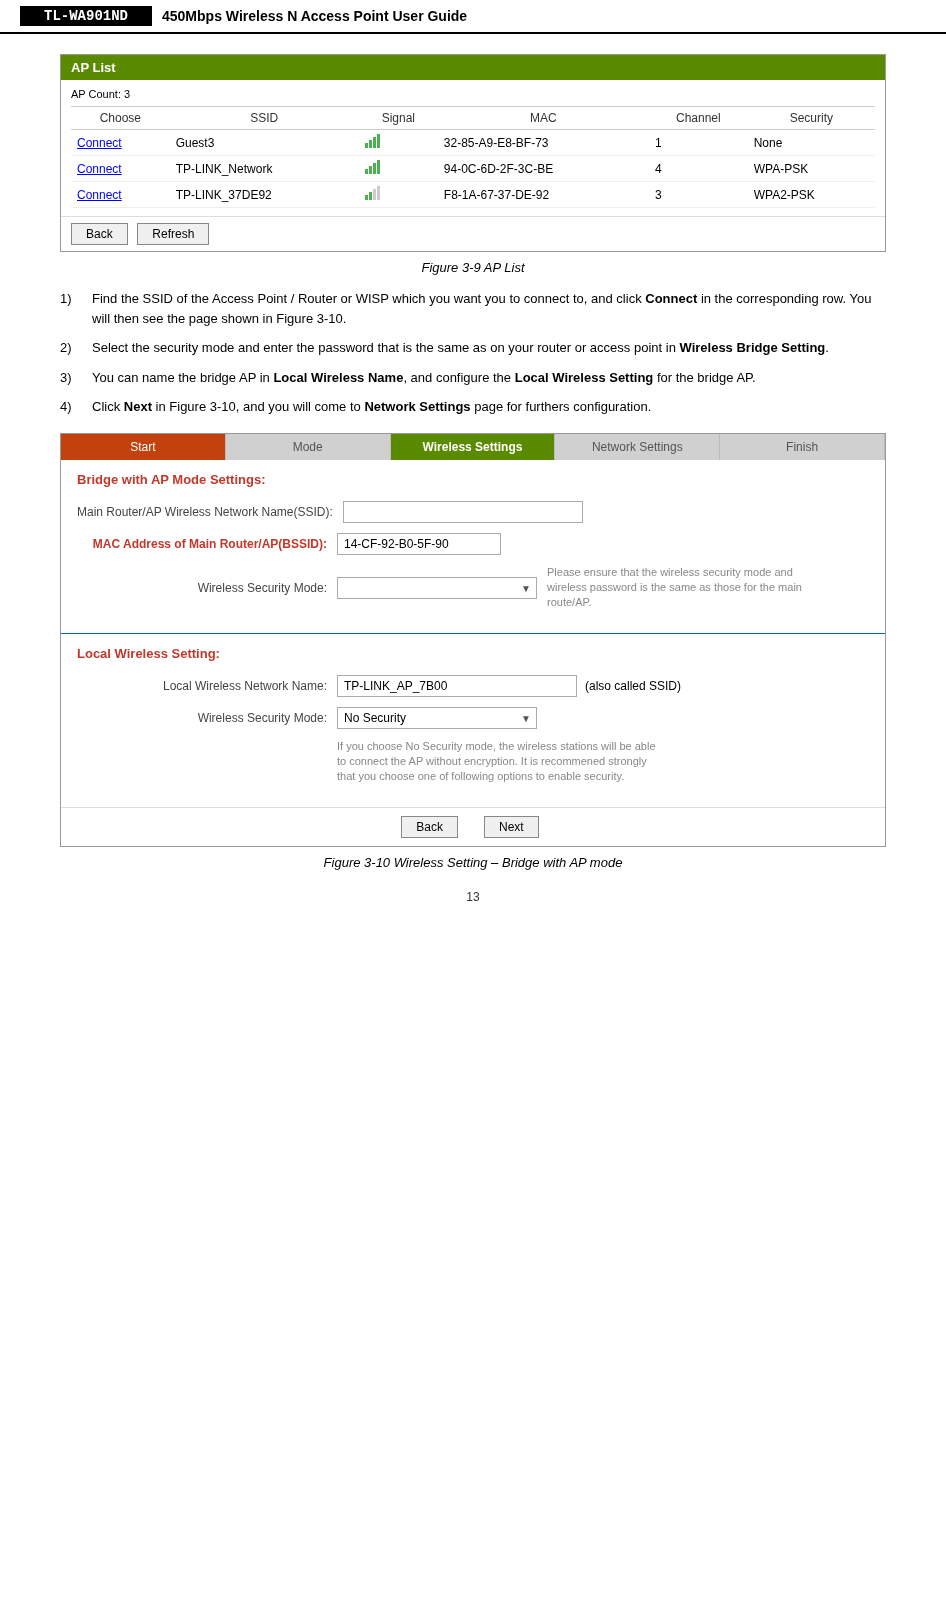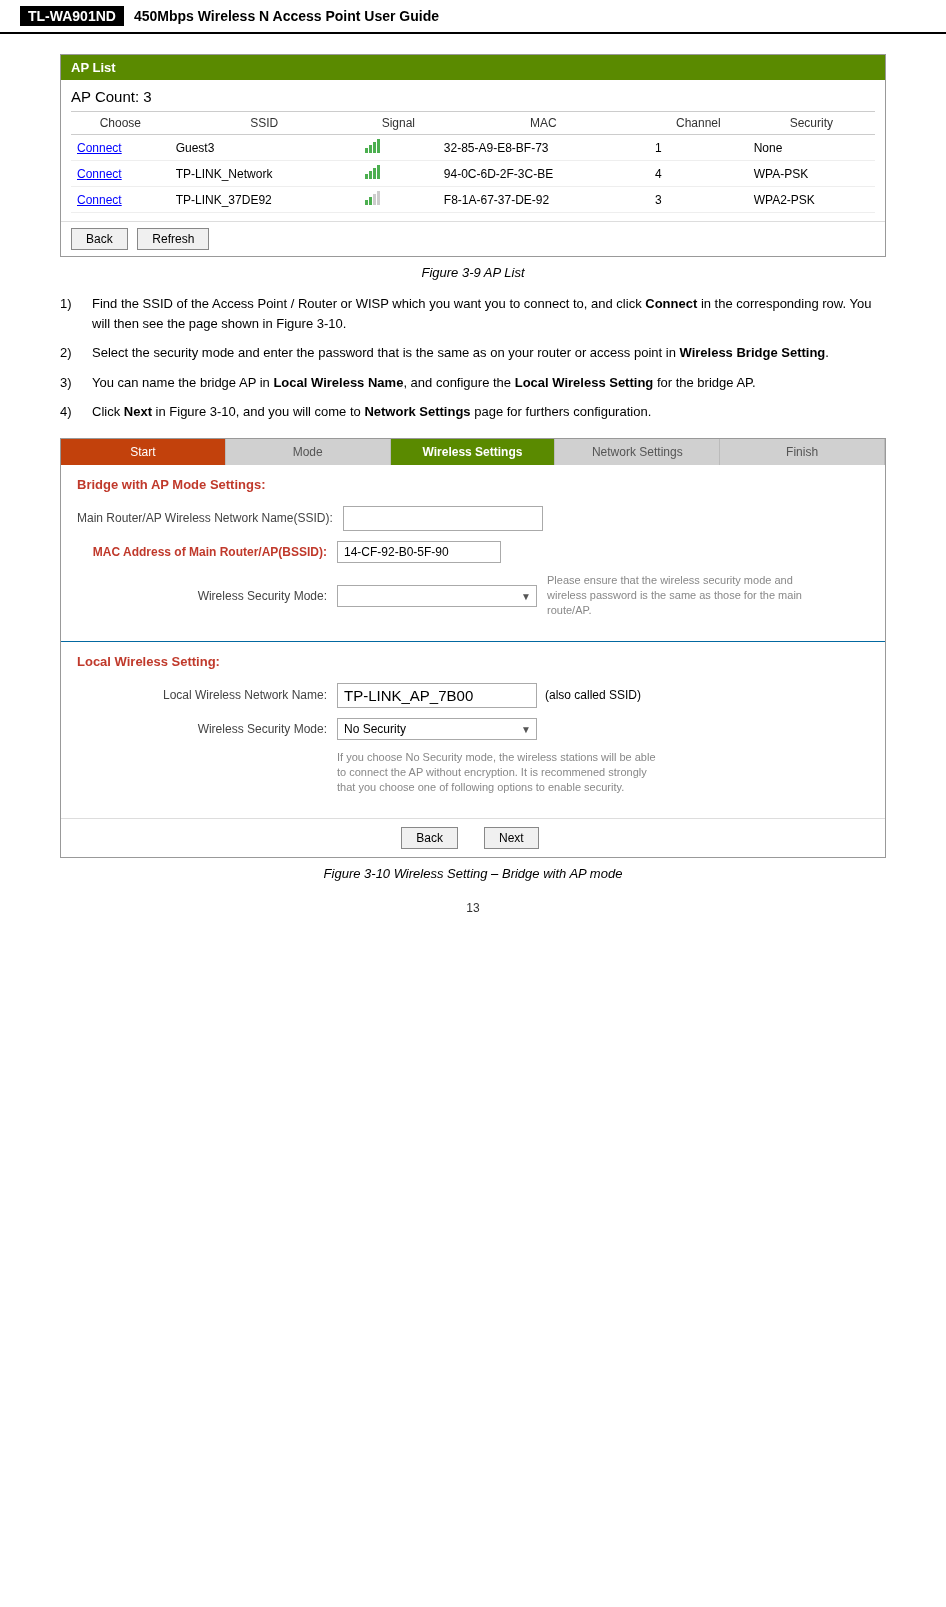--- a/index.html
+++ b/index.html
@@ -17,22 +17,23 @@
       align-items: center;
       border-bottom: 2px solid #000;
       padding: 6px 20px;
       margin-bottom: 10px;
     }
     .page-header .product-name {
       font-weight: bold;
       font-size: 14px;
       background: #000;
       color: #fff;
-      padding: 2px 8px;
+      padding: 2px 24px;
       margin-right: 10px;
+      font-family: Liberation Mono, monospace;
     }
     .page-header .guide-title {
       font-size: 14px;
       font-weight: bold;
     }
     .page-content {
       padding: 10px 60px 30px 60px;
     }
     
     .figure-box {
@@ -44,21 +45,21 @@
       background: #5a8a00;
       color: #fff;
       font-weight: bold;
       padding: 5px 10px;
       font-size: 13px;
     }
     .figure-body {
       padding: 8px 10px;
     }
     .ap-count {
-      font-size: 15px;
+      font-size: 11px;
       margin-bottom: 6px;
     }
     table.ap-table {
       width: 100%;
       border-collapse: collapse;
       font-size: 12px;
     }
     table.ap-table th {
       border-bottom: 1px solid #ccc;
       border-top: 1px solid #ccc;
@@ -165,22 +166,22 @@
       text-align: right;
       min-width: 260px;
       padding-right: 10px;
       font-size: 12px;
       color: #444;
     }
     .form-label.red { color: #c0392b; font-weight: bold; }
     .form-input {
       border: 1px solid #aaa;
       padding: 3px 6px;
-      font-size: 15px;
-      width: 200px;
+      font-size: 12px;
+      width: 240px;
     }
     .form-select-wrap {
       position: relative;
       display: inline-block;
     }
     .form-select {
       border: 1px solid #aaa;
       padding: 3px 22px 3px 6px;
       font-size: 12px;
       width: 200px;

